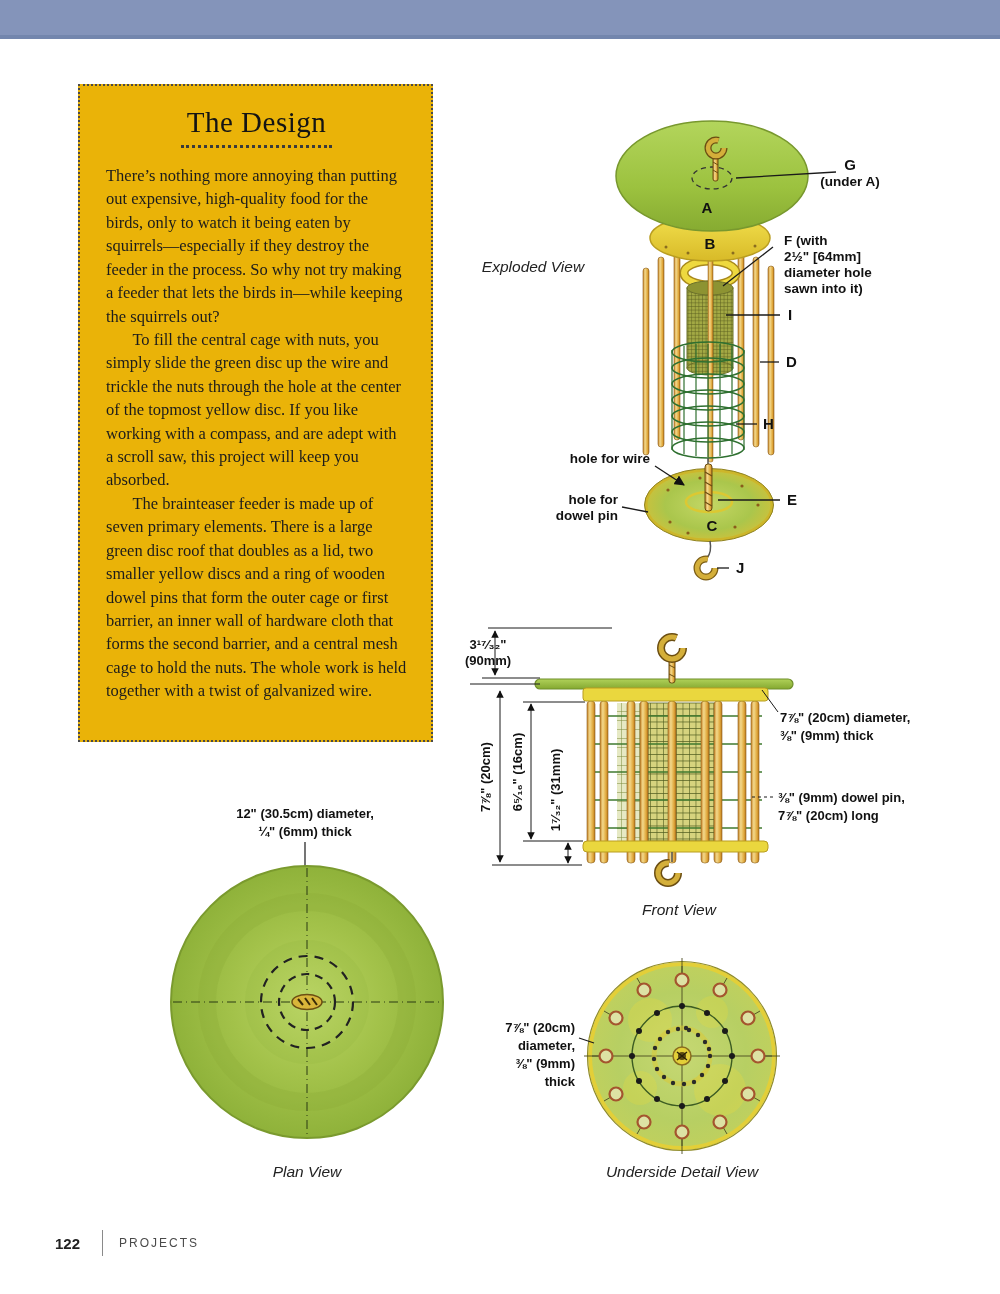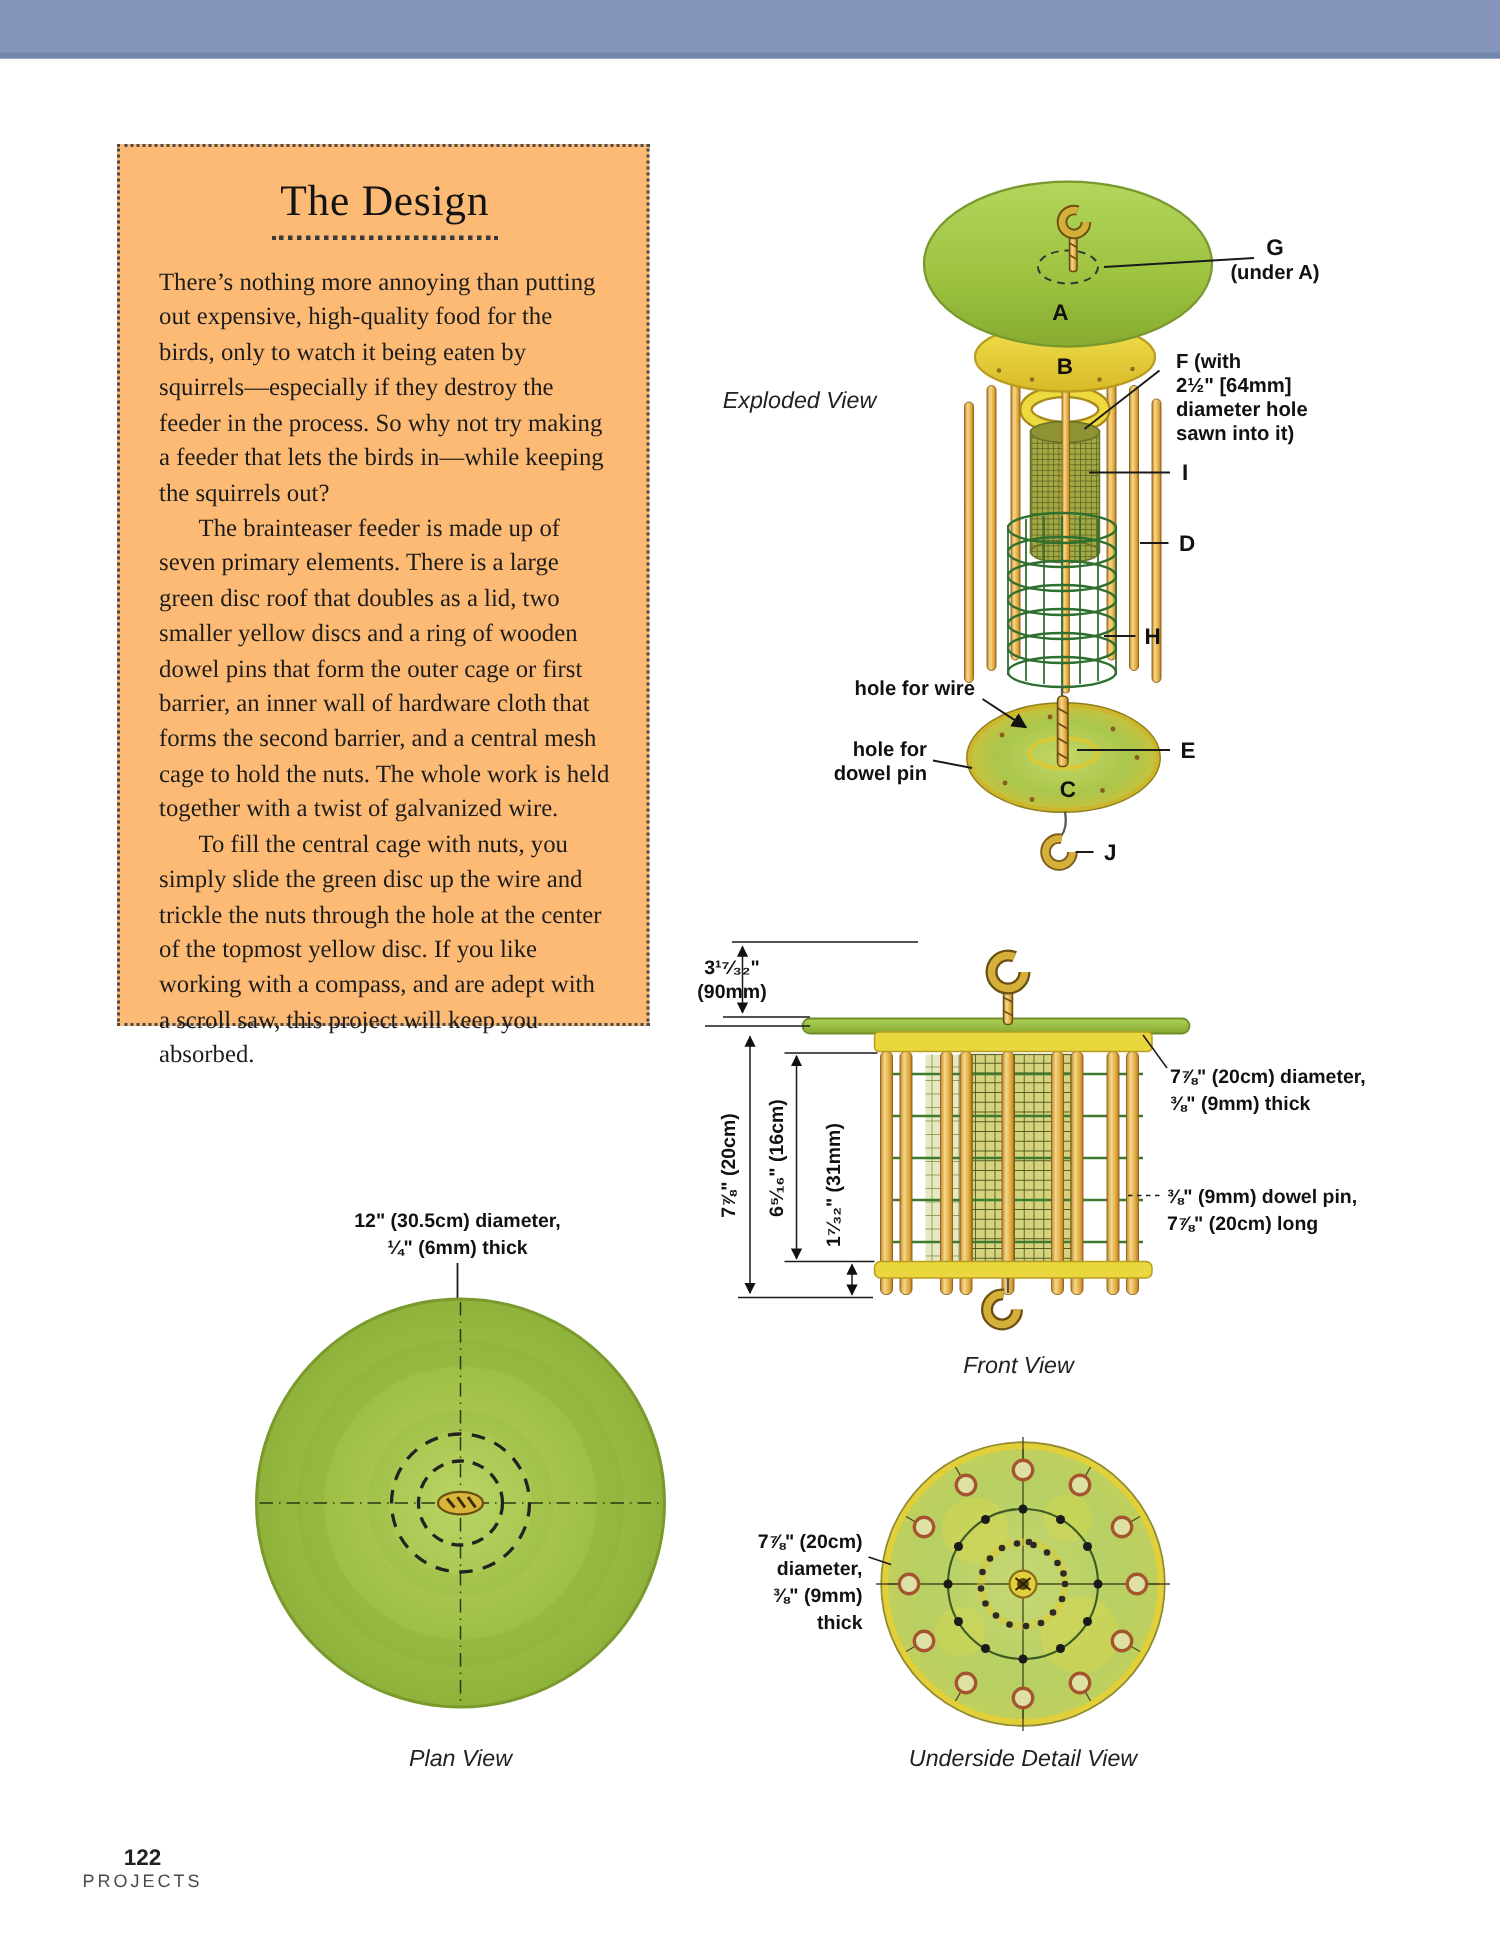--- a/index.html
+++ b/index.html
@@ -5,61 +5,61 @@
   html,body{margin:0;padding:0;}
   body{
     width:1000px;height:1294px;position:relative;background:#ffffff;
     font-family:"Liberation Sans",sans-serif;overflow:hidden;
   }
   .topbar{
     position:absolute;left:0;top:0;width:1000px;height:35px;
     background:#8494ba;border-bottom:4px solid #7386ad;
   }
   .design-box{
-    position:absolute;left:78px;top:96px;width:355px;height:588px;
-    background:#fdba74;border:2px dotted #4a4a4a;box-sizing:border-box;
+    position:absolute;left:78px;top:84px;width:355px;height:658px;
+    background:#eab308;border:2px dotted #4a4a4a;box-sizing:border-box;
     padding:20px 24px 0 26px;
   }
   .design-title-wrap{text-align:center;margin-bottom:16px;}
   .design-title{
     display:inline-block;font-family:"Liberation Serif",serif;
     font-size:29px;color:#141414;letter-spacing:.5px;
     border-bottom:3px dotted #3a3a3a;padding:0 6px 6px 6px;
   }
   .design-box p{
     margin:0;font-family:"Liberation Serif",serif;font-size:16.5px;
     line-height:1.42;color:#1c1c1c;text-indent:1.6em;
   }
   .design-box p.first{text-indent:0;}
   svg text{font-family:"Liberation Sans",sans-serif;}
   .lbl{font-size:13.5px;font-weight:bold;fill:#111;}
   .letter{font-size:15px;font-weight:bold;fill:#111;}
   .cap{font-size:15.5px;font-style:italic;fill:#222;font-weight:normal;}
   .dim{font-size:13px;font-weight:bold;fill:#111;}
   .footer{
     position:absolute;left:55px;top:1230px;height:26px;
-    display:flex;align-items:center;flex-direction:column;
+    display:flex;align-items:center;
   }
   .page-num{font-size:15px;font-weight:bold;color:#222;}
   .footer-div{width:1px;height:26px;background:#8a8a8a;margin:0 16px 0 22px;}
   .section-name{font-size:12px;color:#4a4a4a;letter-spacing:2px;}
   .abs{position:absolute;}
 </style>
 </head>
 <body>
 
 <div class="topbar"></div>
 
 <div class="design-box">
   <div class="design-title-wrap">
     <span class="design-title">The Design</span>
   </div>
   <p class="first">There’s nothing more annoying than putting out expensive, high-quality food for the birds, only to watch it being eaten by squirrels—especially if they destroy the feeder in the process. So why not try making a feeder that lets the birds in—while keeping the squirrels out?</p>
+  <p>To fill the central cage with nuts, you simply slide the green disc up the wire and trickle the nuts through the hole at the center of the topmost yellow disc. If you like working with a compass, and are adept with a scroll saw, this project will keep you absorbed.</p>
   <p>The brainteaser feeder is made up of seven primary elements. There is a large green disc roof that doubles as a lid, two smaller yellow discs and a ring of wooden dowel pins that form the outer cage or first barrier, an inner wall of hardware cloth that forms the second barrier, and a central mesh cage to hold the nuts. The whole work is held together with a twist of galvanized wire.</p>
-  <p>To fill the central cage with nuts, you simply slide the green disc up the wire and trickle the nuts through the hole at the center of the topmost yellow disc. If you like working with a compass, and are adept with a scroll saw, this project will keep you absorbed.</p>
 </div>
 
 <svg class="abs" style="left:440px;top:100px" width="560" height="510" viewBox="440 100 560 510">
   <defs>
     <linearGradient id="gradA" x1="0" y1="0" x2="0" y2="1">
       <stop offset="0" stop-color="#b3d55c"></stop>
         <stop offset="0.6" stop-color="#9cc23f"></stop>
         <stop offset="1" stop-color="#86ab31"></stop>
     </linearGradient>
     <linearGradient id="gradB" x1="0" y1="0" x2="0" y2="1">

